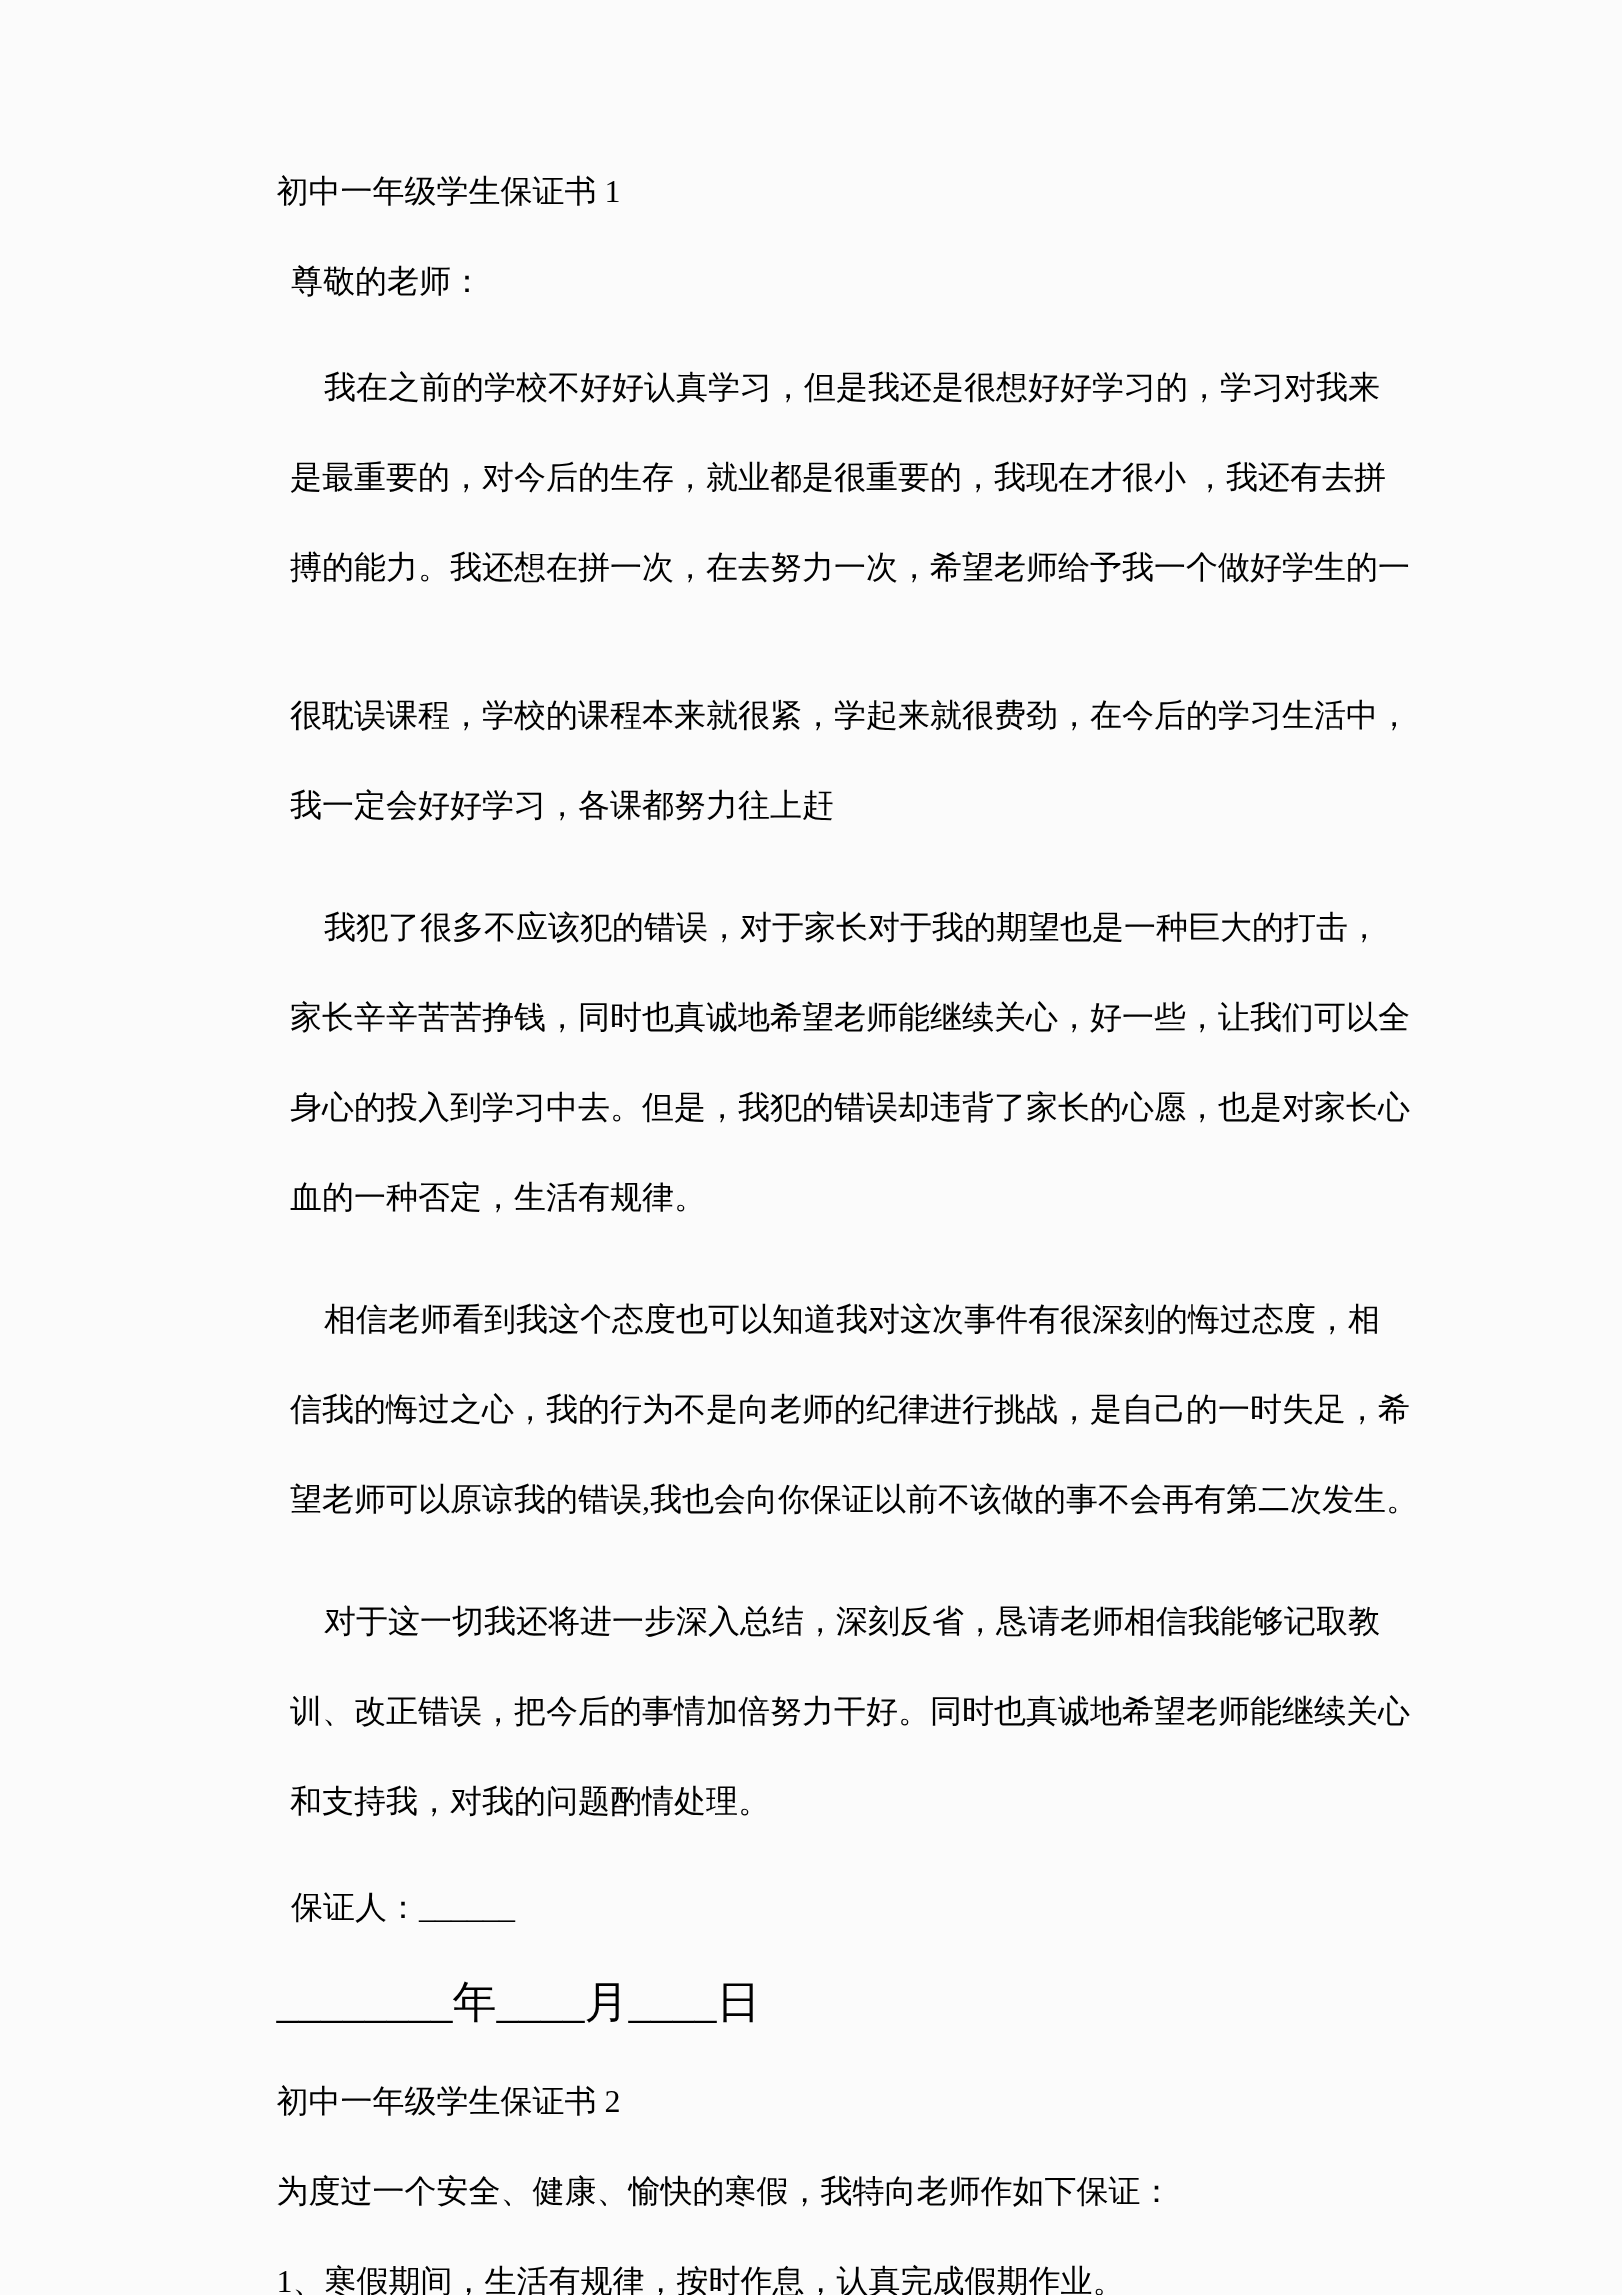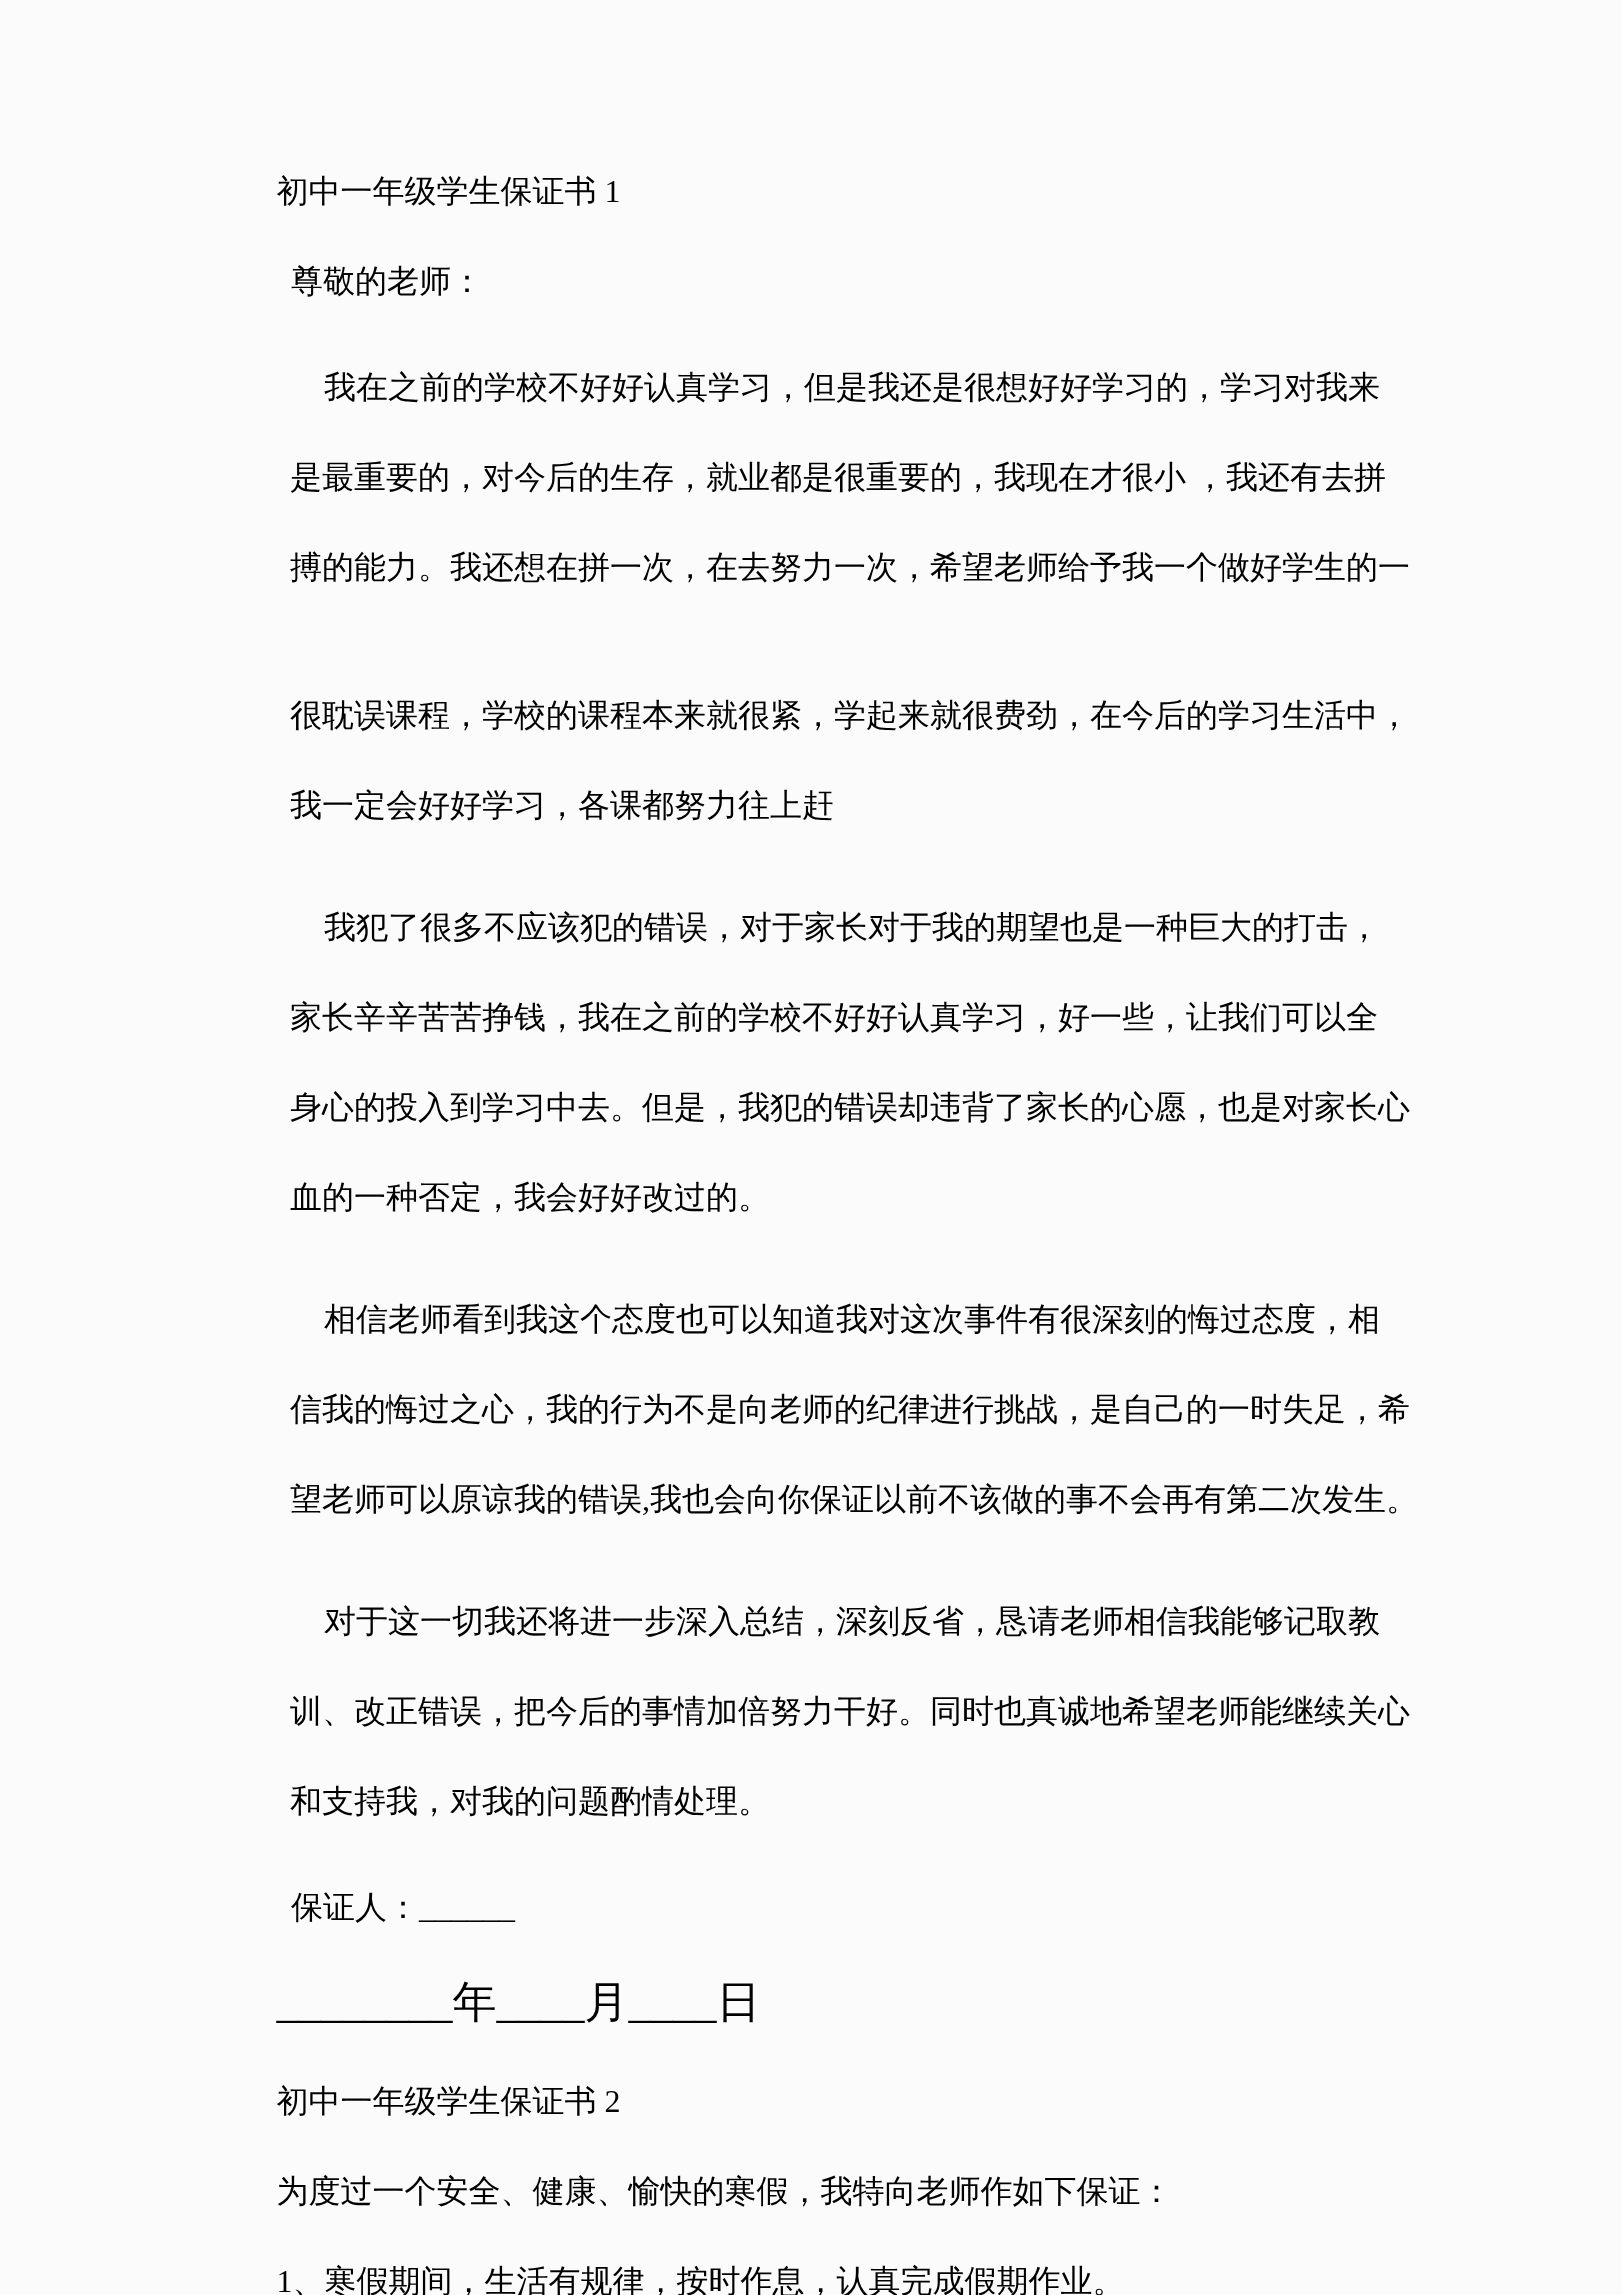--- a/index.html
+++ b/index.html
@@ -141,25 +141,25 @@
       <span class="pline">很耽误课程，学校的课程本来就很紧，学起来就很费劲，在今后的学习生活中，</span>
       <div class="gap-line"></div>
       <span class="pline">我一定会好好学习，各课都努力往上赶</span>
     </div>
 
     <div class="gap-para"></div>
 
     <div class="para">
       <span class="pline first">我犯了很多不应该犯的错误，对于家长对于我的期望也是一种巨大的打击，</span>
       <div class="gap-line"></div>
-      <span class="pline">家长辛辛苦苦挣钱，我在之前的学校不好好认真学习，好一些，让我们可以全</span>
+      <span class="pline">家长辛辛苦苦挣钱，同时也真诚地希望老师能继续关心，好一些，让我们可以全</span>
       <div class="gap-line"></div>
       <span class="pline">身心的投入到学习中去。但是，我犯的错误却违背了家长的心愿，也是对家长心</span>
       <div class="gap-line"></div>
-      <span class="pline">血的一种否定，我会好好改过的。</span>
+      <span class="pline">血的一种否定，生活有规律。</span>
     </div>
 
     <div class="gap-para"></div>
 
     <div class="para">
       <span class="pline first">相信老师看到我这个态度也可以知道我对这次事件有很深刻的悔过态度，相</span>
       <div class="gap-line"></div>
       <span class="pline">信我的悔过之心，我的行为不是向老师的纪律进行挑战，是自己的一时失足，希</span>
       <div class="gap-line"></div>
       <span class="pline">望老师可以原谅我的错误,我也会向你保证以前不该做的事不会再有第二次发生。</span>

